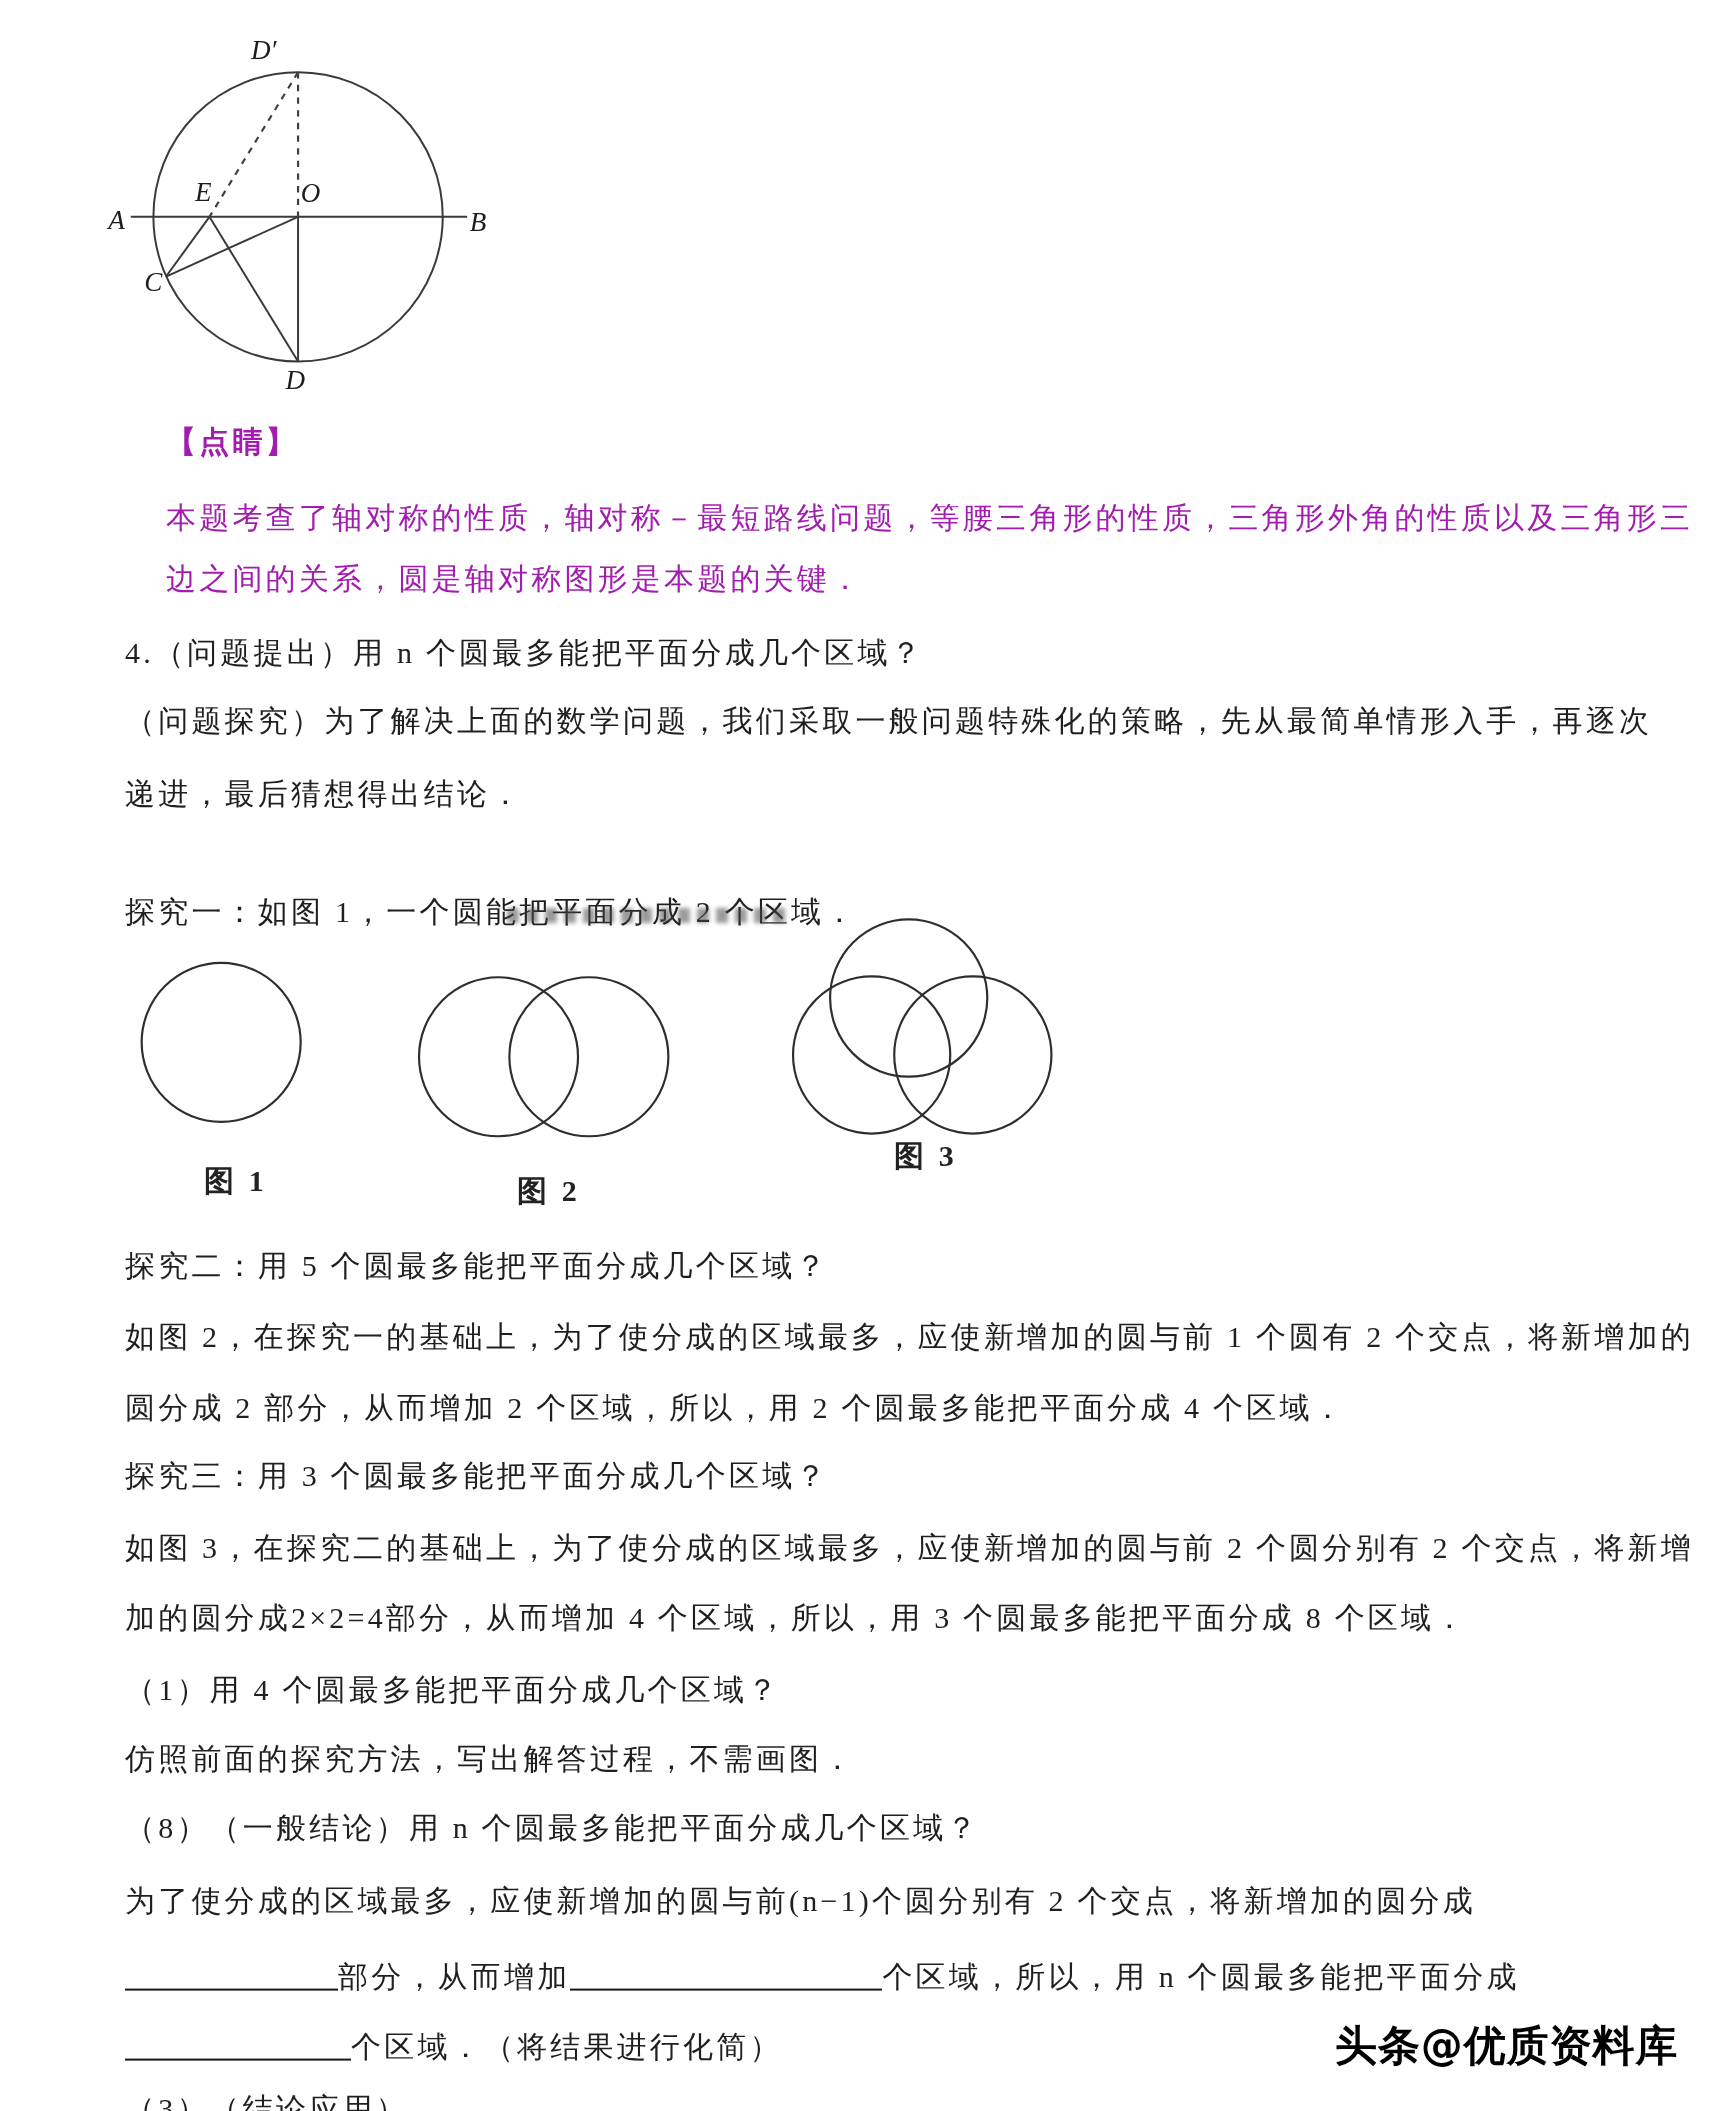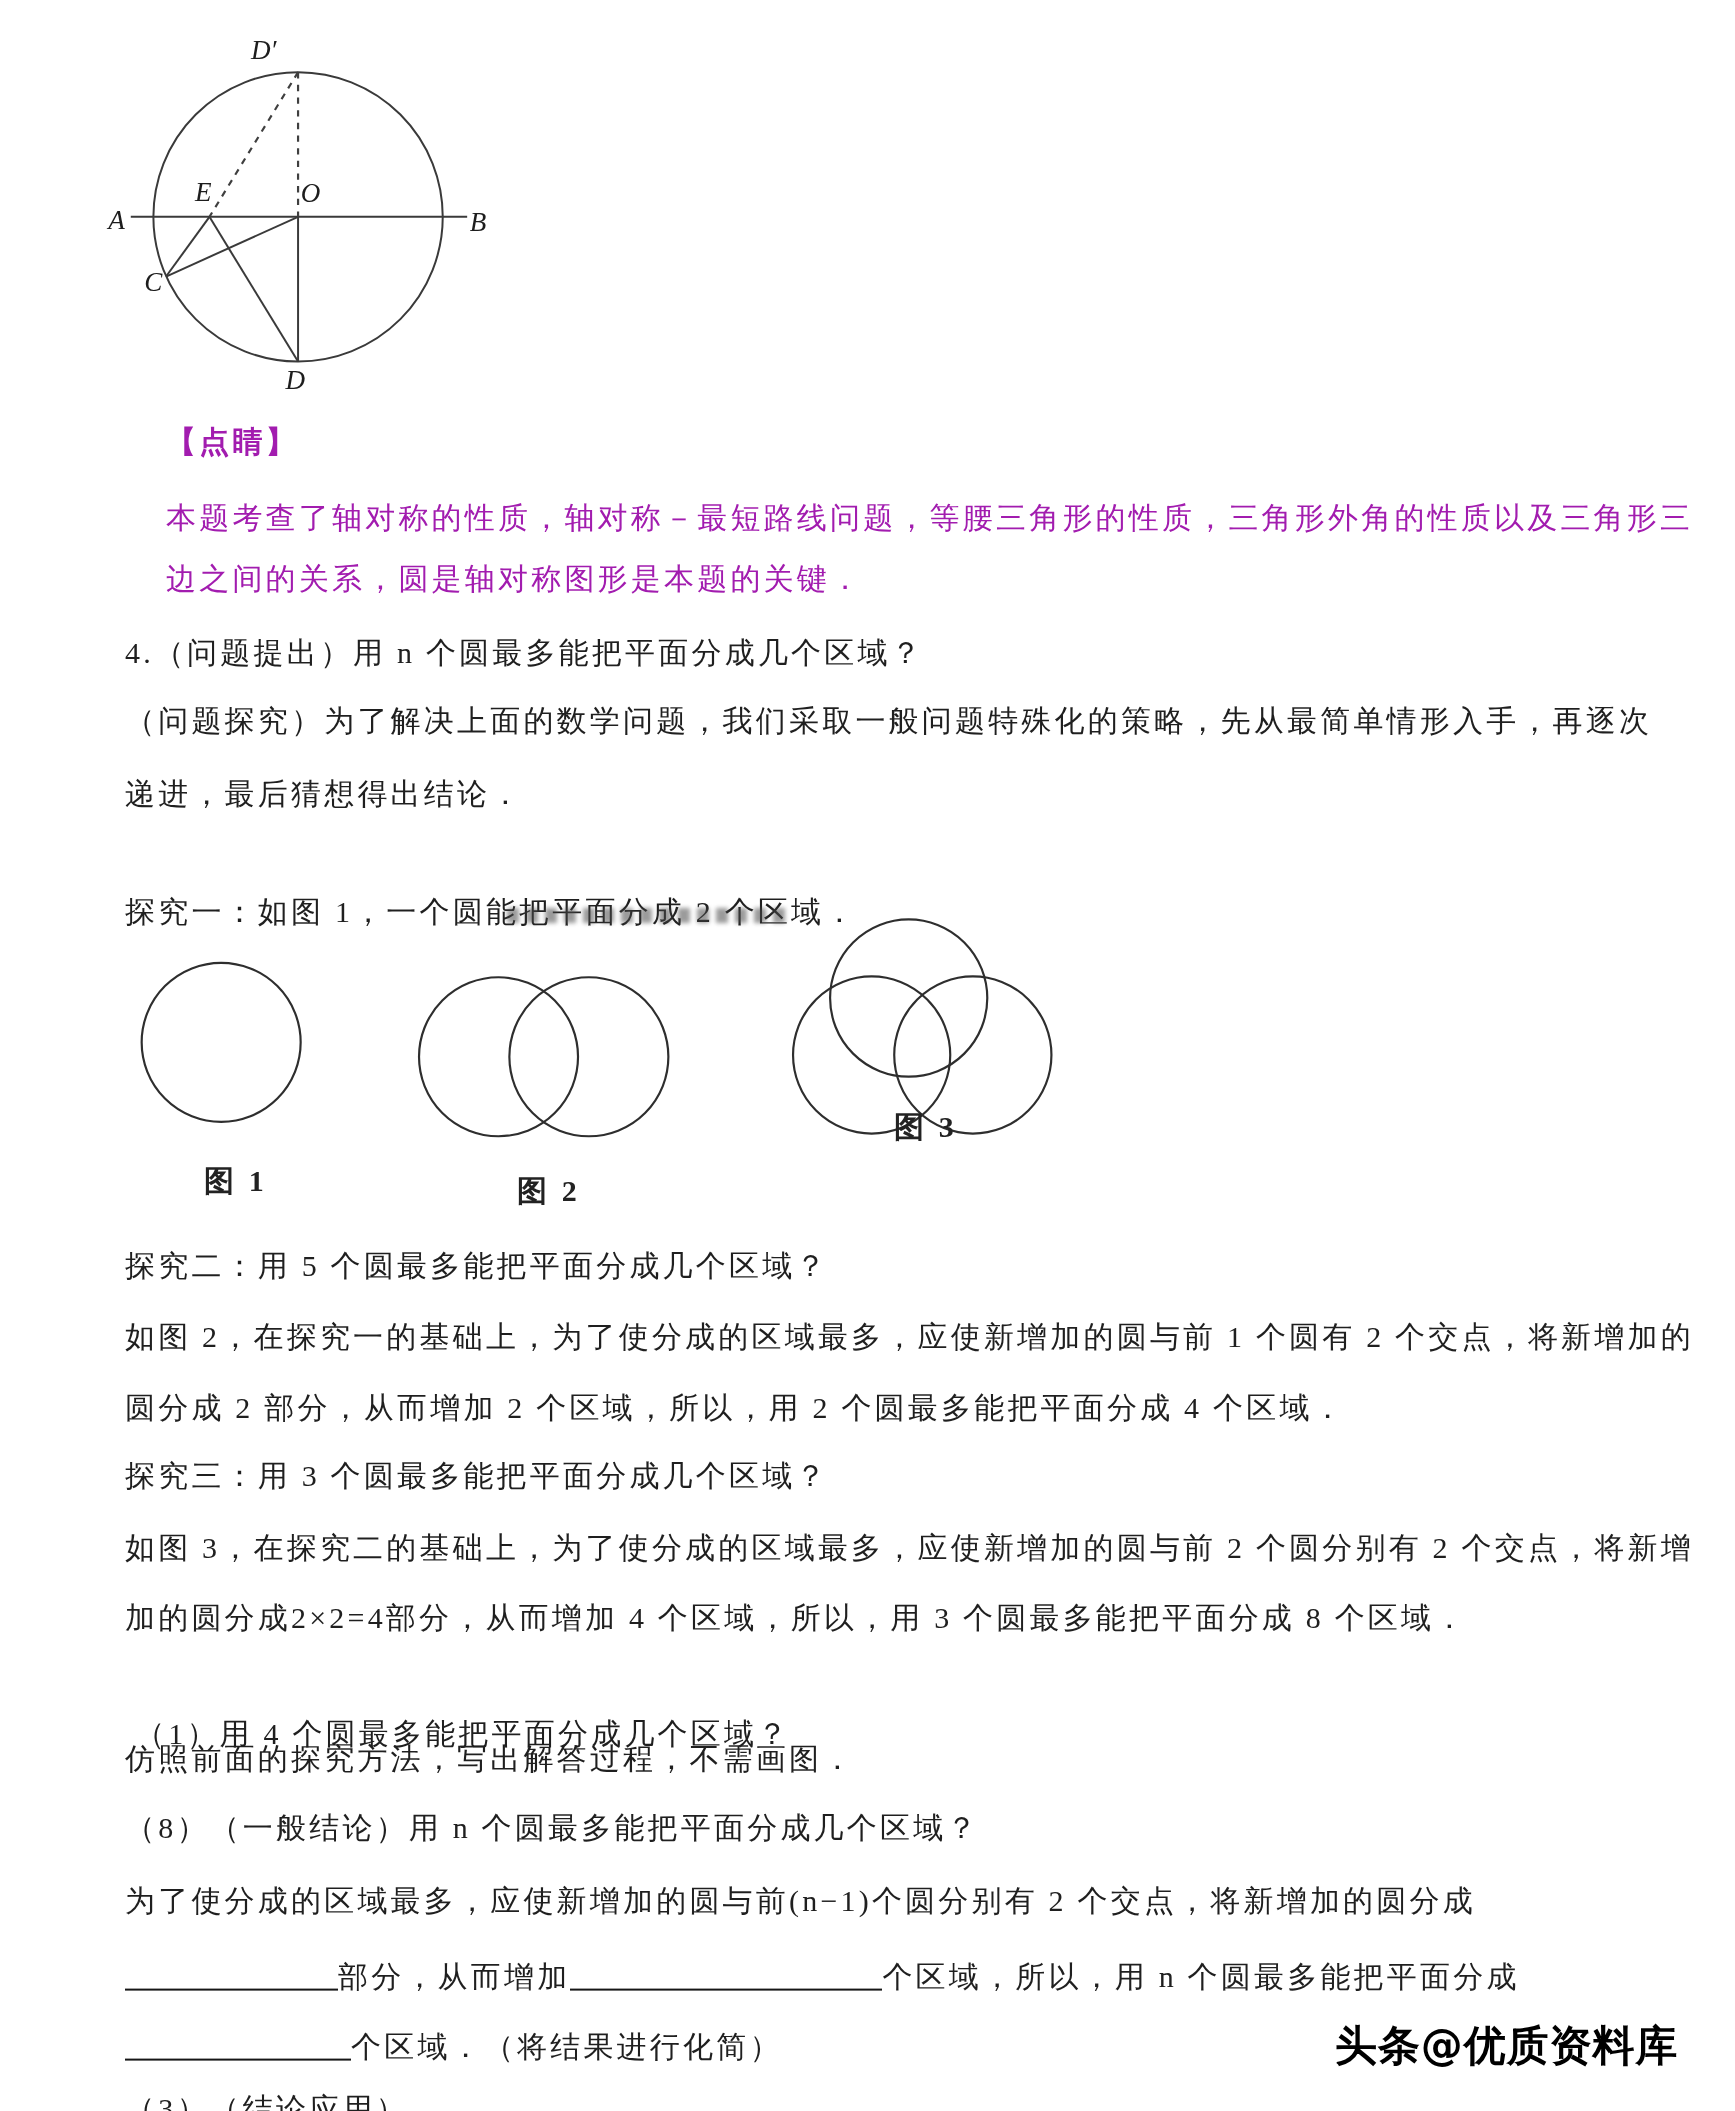--- a/index.html
+++ b/index.html
@@ -104,30 +104,30 @@
   <svg style="left:77px;top:905px;" width="1040" height="262" viewBox="0 0 1150 290">
     <circle class="scan-circle" cx="159" cy="152" r="88"></circle>
     <circle class="scan-circle" cx="466" cy="168" r="88"></circle>
     <circle class="scan-circle" cx="566" cy="168" r="88"></circle>
     <circle class="scan-circle" cx="920" cy="103" r="87"></circle>
     <circle class="scan-circle" cx="879" cy="166" r="87"></circle>
     <circle class="scan-circle" cx="991" cy="166" r="87"></circle>
   </svg>
   <div class="figlabel" style="left:204px;top:1161px;">图 1</div>
   <div class="figlabel" style="left:517px;top:1171px;">图 2</div>
-  <div class="figlabel" style="left:894px;top:1107px;">图 3</div>
+  <div class="figlabel" style="left:894px;top:1136px;">图 3</div>
 
   <div class="line" style="top:1246px;">探究二：用 5 个圆最多能把平面分成几个区域？</div>
   <div class="line" style="top:1317px;">如图 2，在探究一的基础上，为了使分成的区域最多，应使新增加的圆与前 1 个圆有 2 个交点，将新增加的</div>
   <div class="line" style="top:1388px;">圆分成 2 部分，从而增加 2 个区域，所以，用 2 个圆最多能把平面分成 4 个区域．</div>
   <div class="line" style="top:1456px;">探究三：用 3 个圆最多能把平面分成几个区域？</div>
   <div class="line" style="top:1528px;">如图 3，在探究二的基础上，为了使分成的区域最多，应使新增加的圆与前 2 个圆分别有 2 个交点，将新增</div>
   <div class="line" style="top:1598px;">加的圆分成2×2=4部分，从而增加 4 个区域，所以，用 3 个圆最多能把平面分成 8 个区域．</div>
 
-  <div class="line" style="top:1714px;margin-left:10px;">（1）用 4 个圆最多能把平面分成几个区域？</div>
+  <div class="line" style="top:1670px;">（1）用 4 个圆最多能把平面分成几个区域？</div>
   <div class="line" style="top:1739px;">仿照前面的探究方法，写出解答过程，不需画图．</div>
   <div class="line" style="top:1808px;">（8）（一般结论）用 n 个圆最多能把平面分成几个区域？</div>
   <div class="line" style="top:1881px;">为了使分成的区域最多，应使新增加的圆与前(n−1)个圆分别有 2 个交点，将新增加的圆分成</div>
 
   <div class="line" style="top:1957px;">
     <span class="blank w1"></span><span>部分，从而增加</span><span class="blank w2"></span><span>个区域，所以，用 n 个圆最多能把平面分成</span>
   </div>
   <div class="line" style="top:2027px;">
     <span class="blank w3"></span><span>个区域．（将结果进行化简）</span>
   </div>

